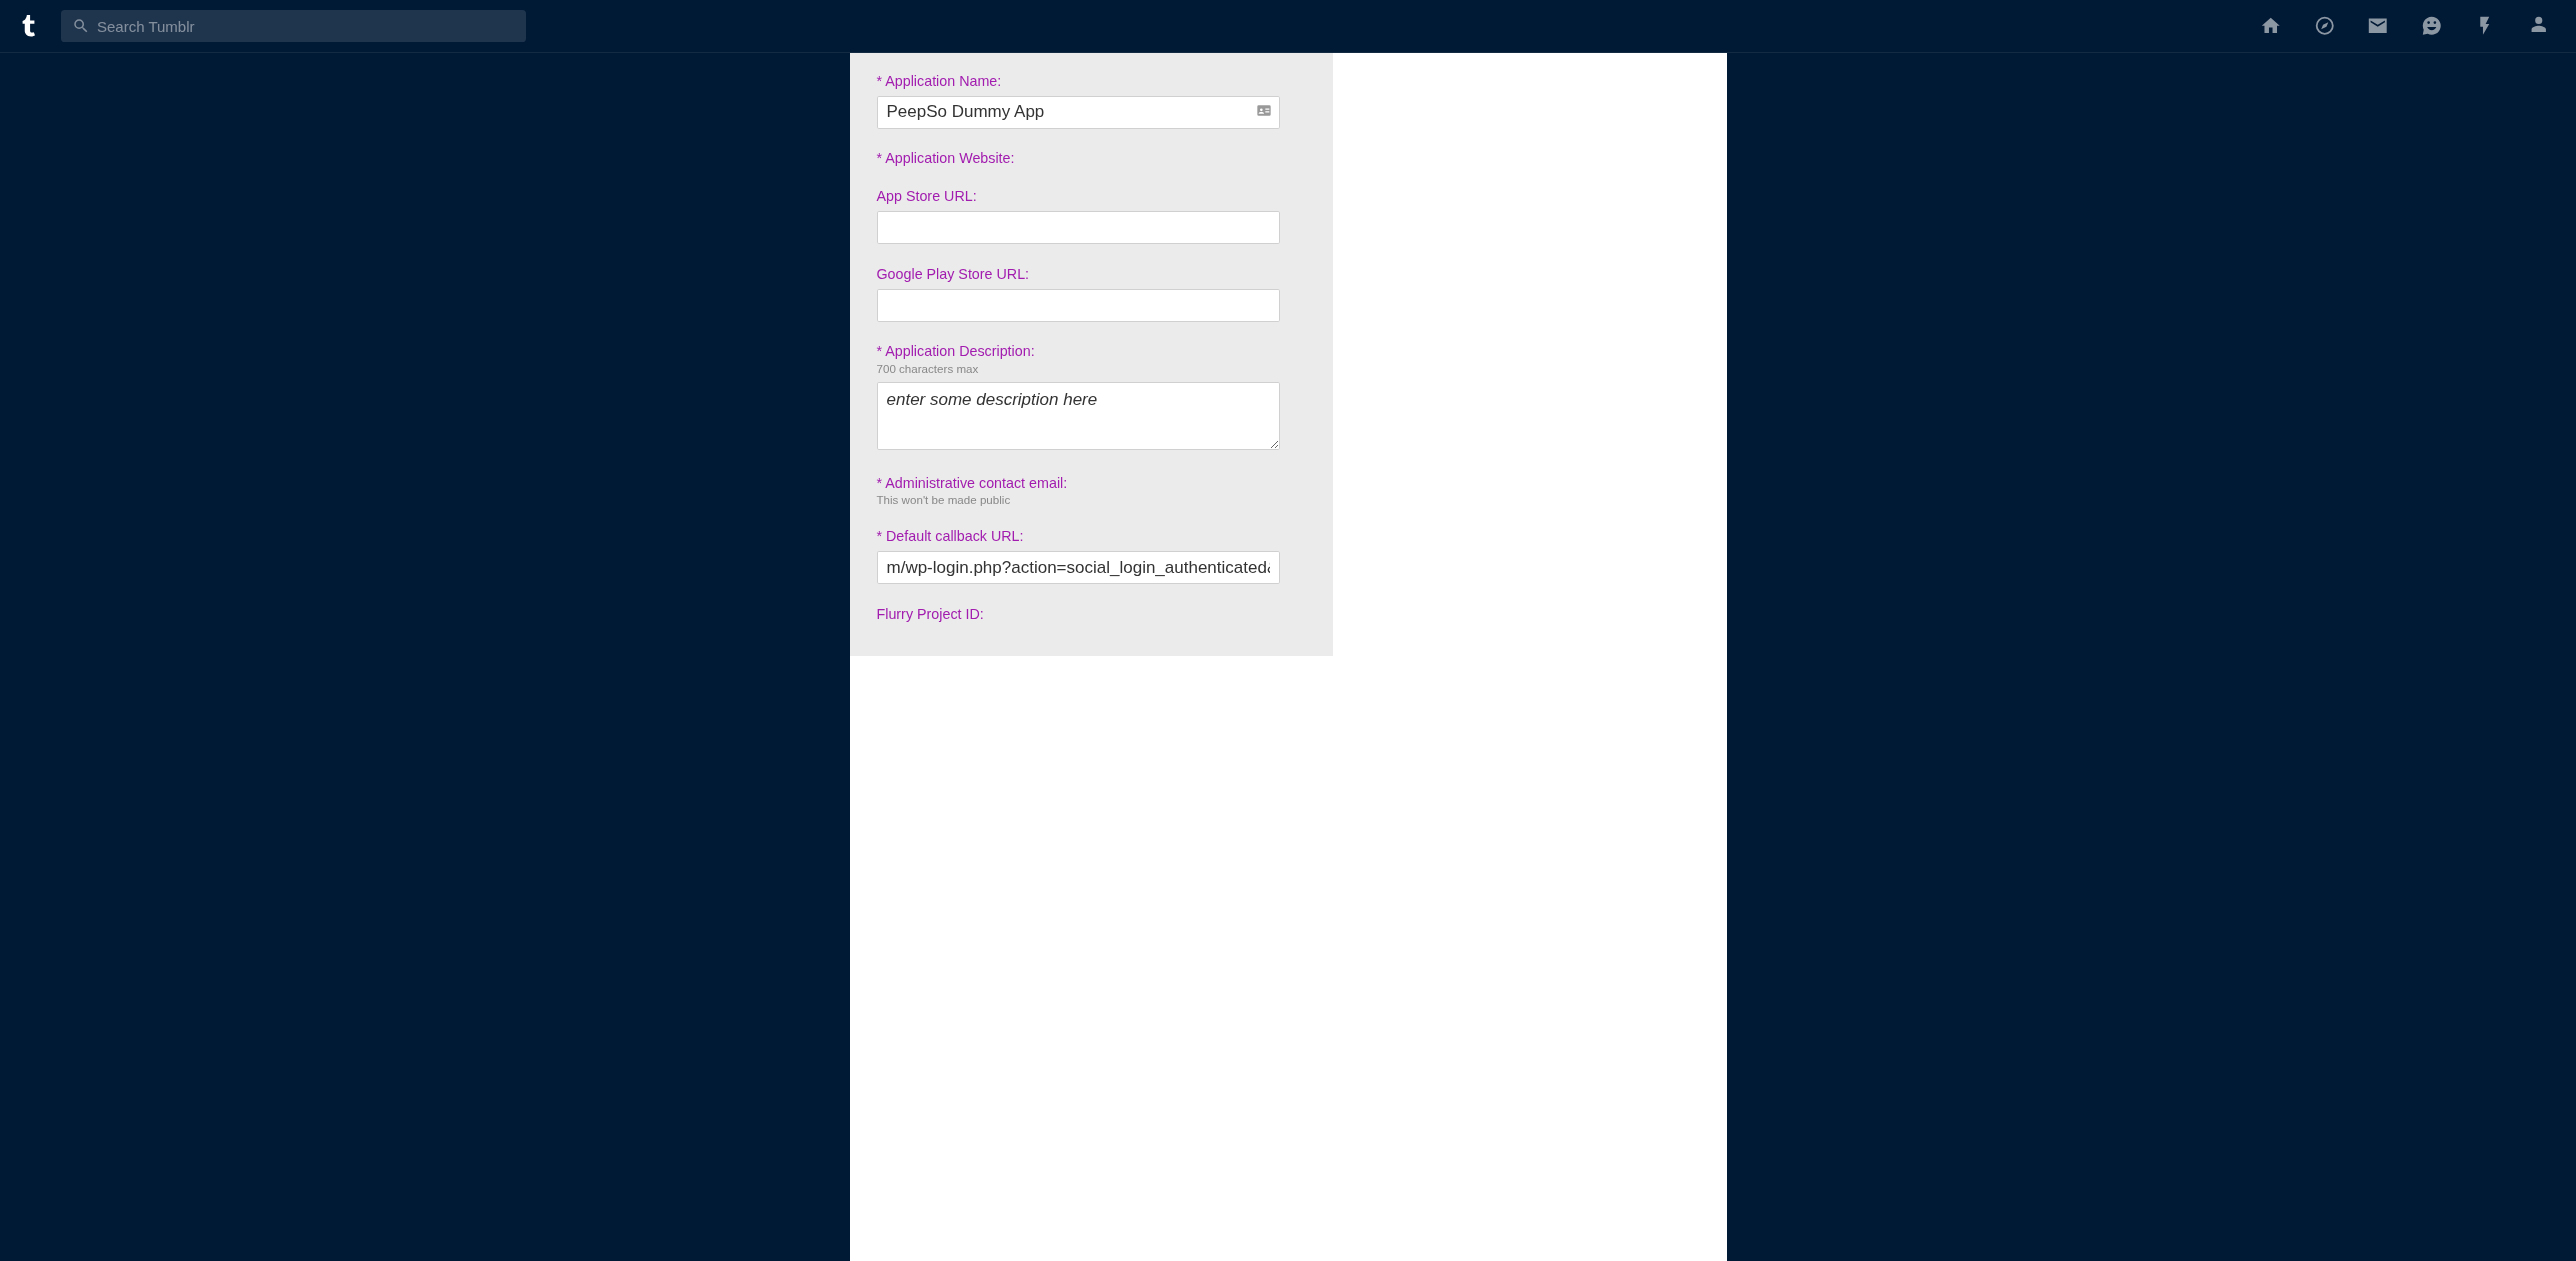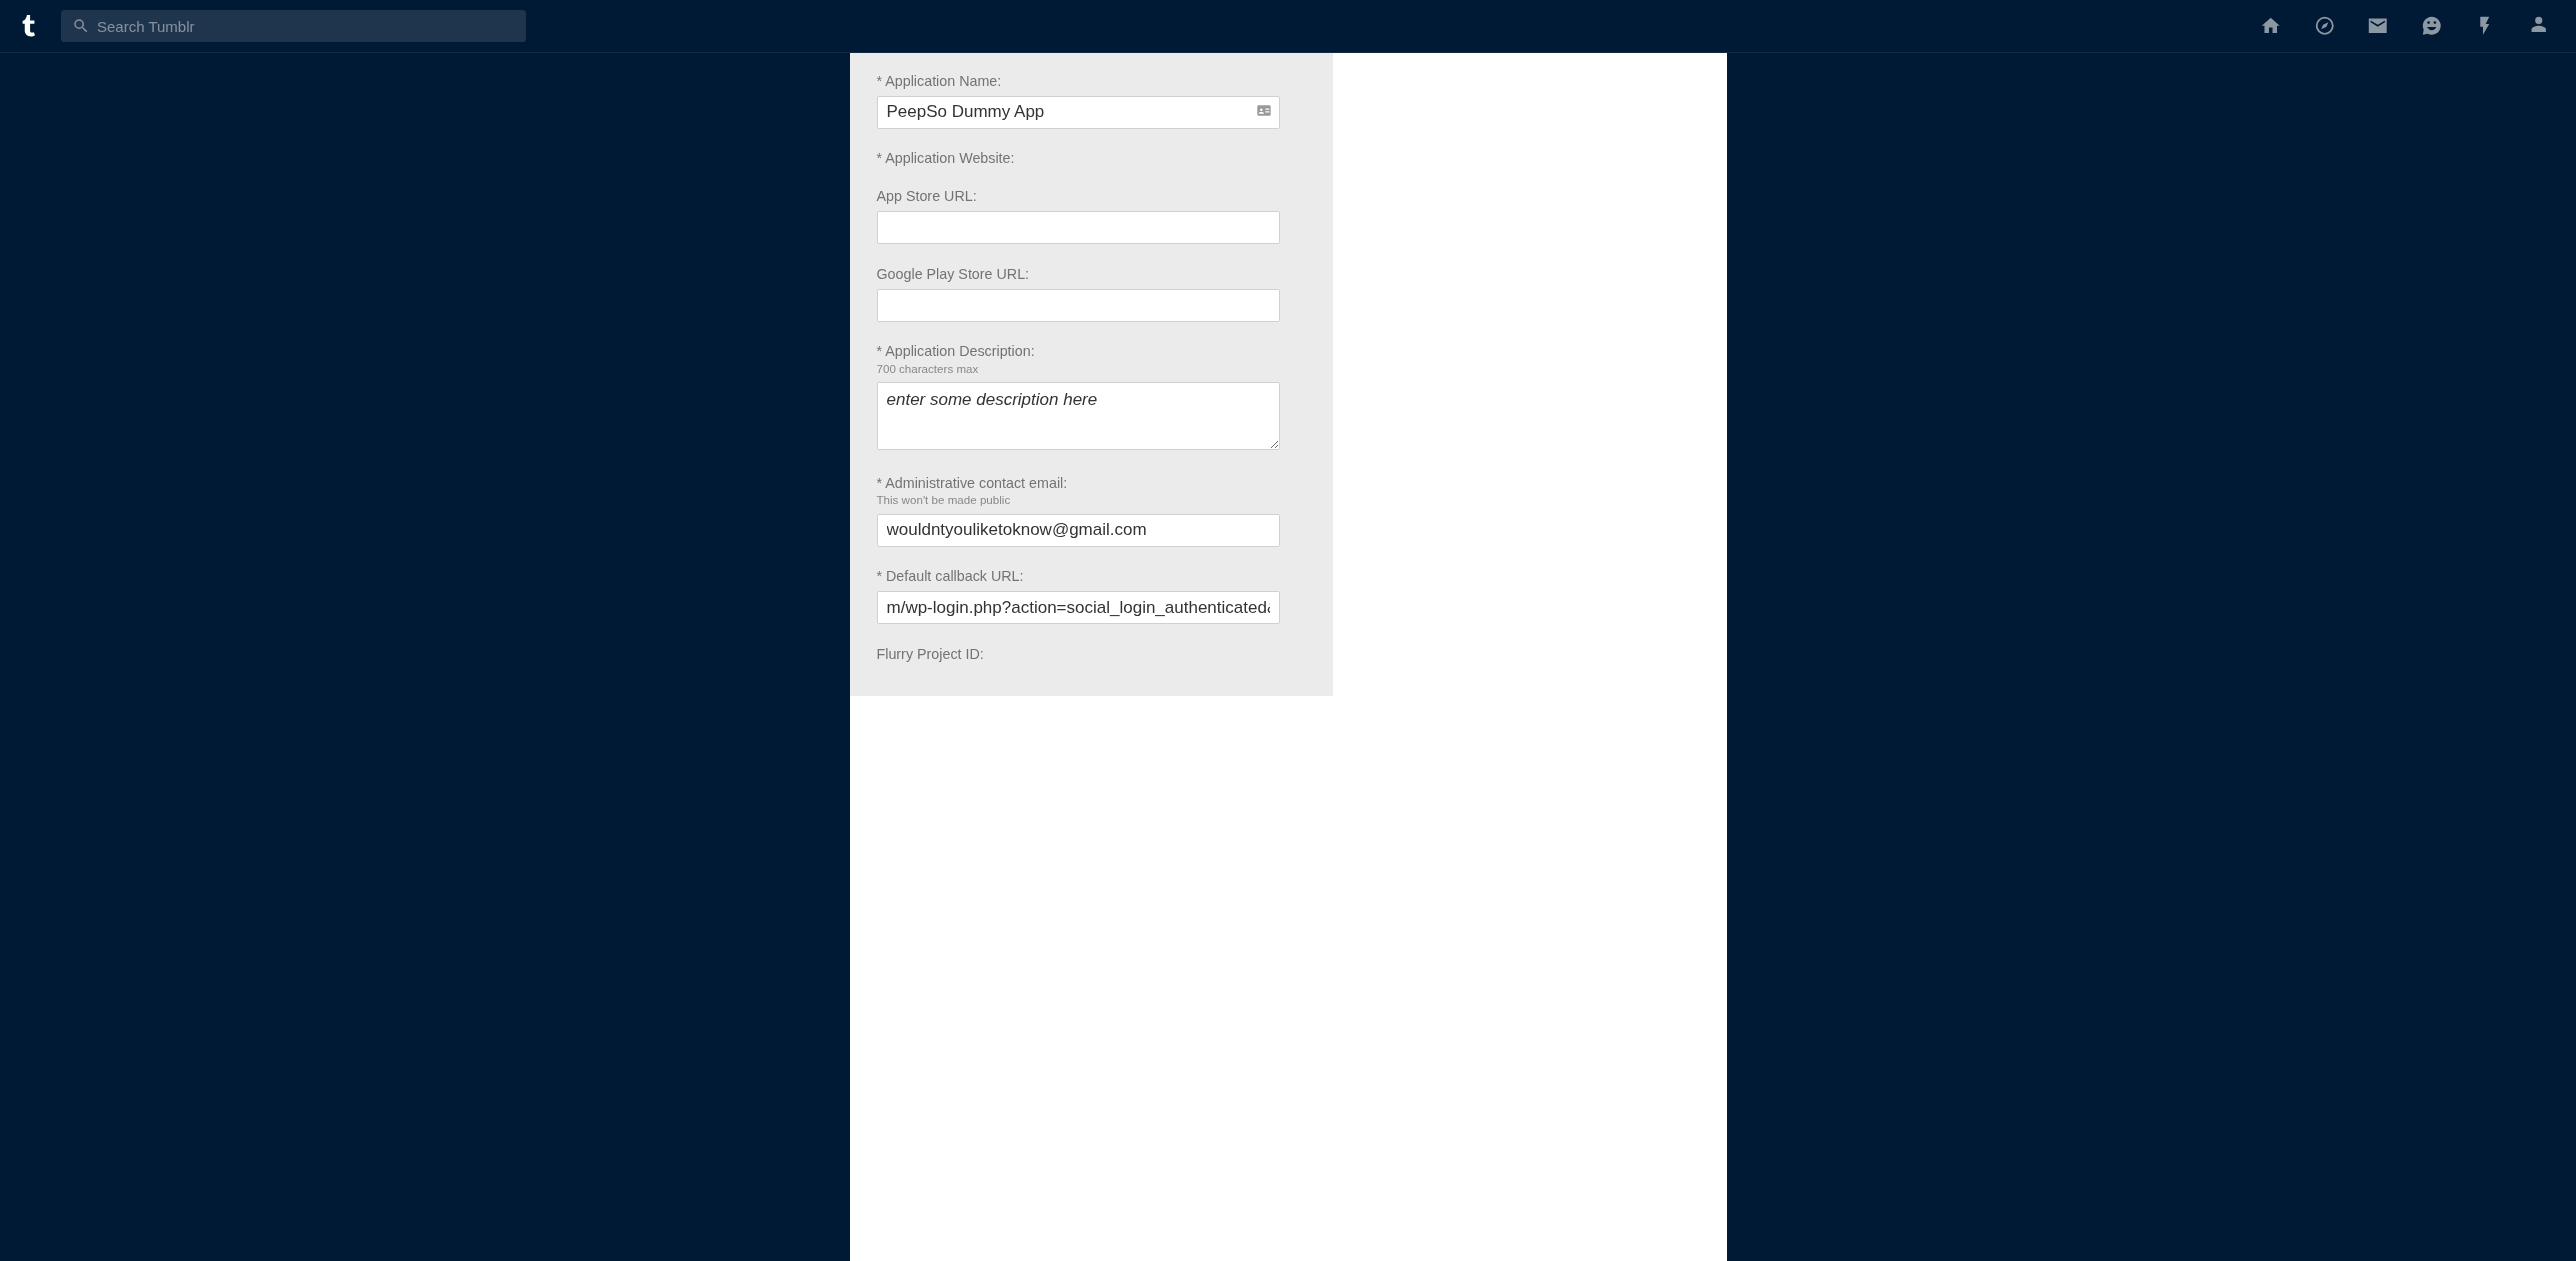--- a/index.html
+++ b/index.html
@@ -78,21 +78,21 @@
   .form-panel {
     width: 483px;
     background: #ebebeb;
     padding: 19.7px 27px 27px 27px;
     margin: 0;
   }
   .form-group { margin-bottom: 21.5px; }
   .form-label {
     display: block;
     font-size: 14.3px;
-    color: #737373;
+    color: #a21caf;
     margin-bottom: 7.2px;
   }
   .form-hint {
     font-size: 11.6px;
     color: #888;
     margin-top: -4.5px;
     margin-bottom: 7.2px;
   }
   .text-input, .textarea-input {
     width: 403px;
@@ -197,21 +197,20 @@
 
       <div class="form-group">
         <label class="form-label">* Application Description:</label>
         <div class="form-hint">700 characters max</div>
         <textarea class="textarea-input" style="">enter some description here</textarea>
       </div>
 
       <div class="form-group">
         <label class="form-label">* Administrative contact email:</label>
         <div class="form-hint">This won't be made public</div>
-        <input class="text-input" type="text" value="wouldntyouliketoknow@gmail.com" style="">
       </div>
 
       <div class="form-group">
         <label class="form-label">* Default callback URL:</label>
         <input class="text-input" type="text" value="m/wp-login.php?action=social_login_authenticated&amp;provider=Tumblr" style="">
       </div>
 
       <div class="form-group" style="margin-bottom:0;">
         <label class="form-label">Flurry Project ID:</label>
       </div>

